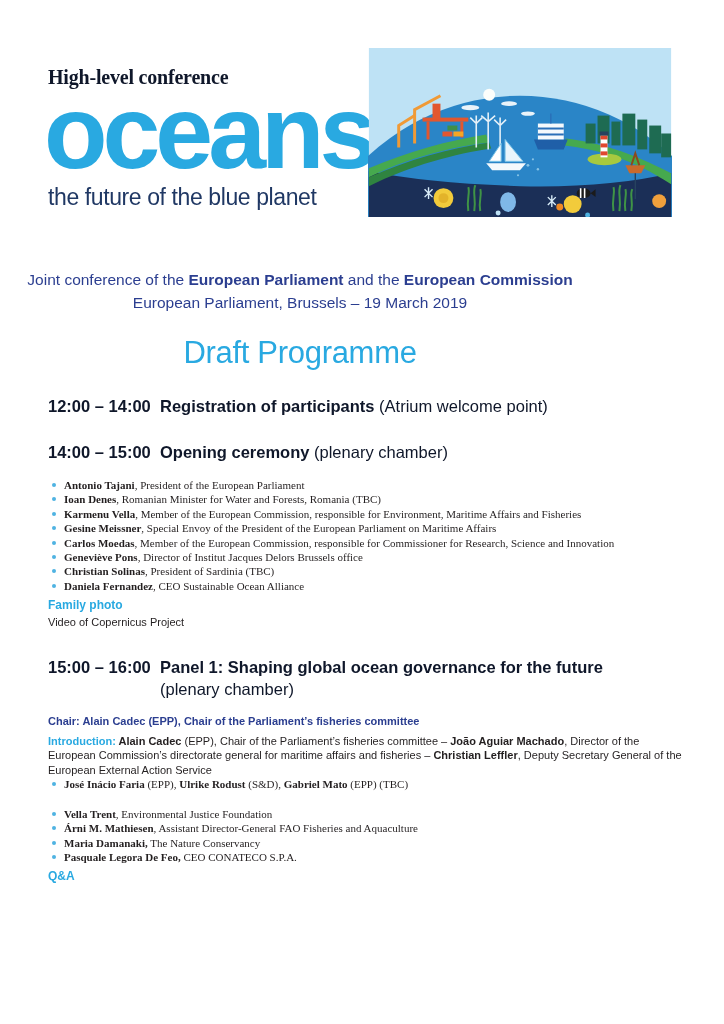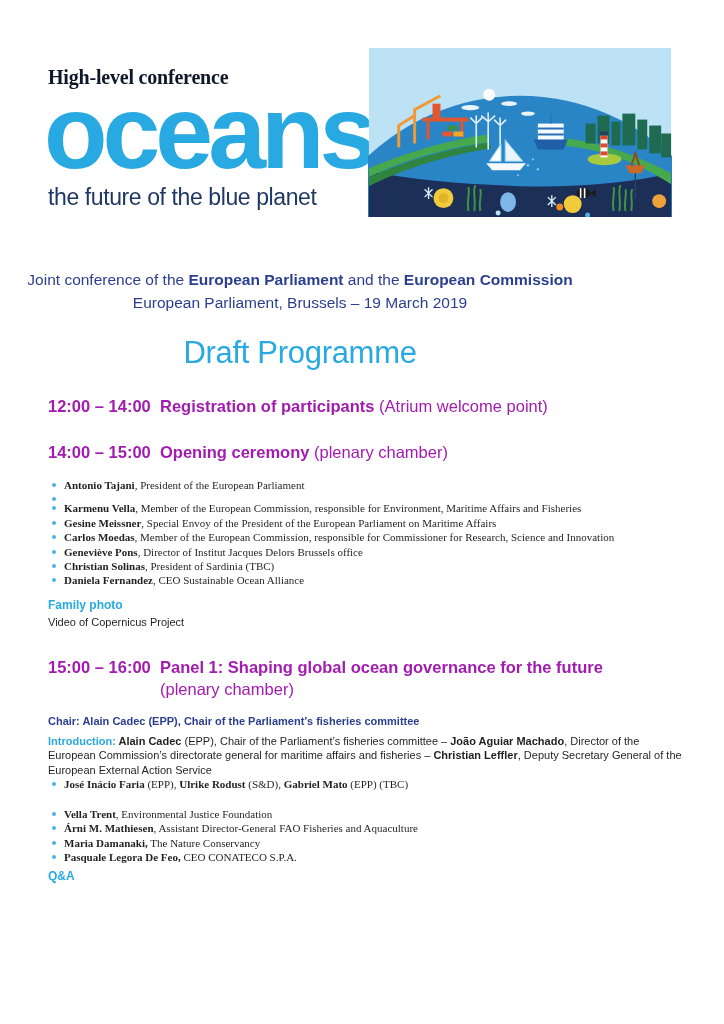--- a/index.html
+++ b/index.html
@@ -15,21 +15,21 @@
 
   .illus { position:absolute; left:368px; top:48px; width:304px; height:169px; }
 
   
   .intro-block { position:absolute; left:0; top:268px; width:600px; text-align:center; color:#2B3E90; }
   .intro-line { font-size:15.5px; line-height:23px; font-weight:400; }
   .intro-line b { font-weight:700; }
   .programme-title { font-size:31px; font-weight:400; color:#29A9E1; margin-top:21px; letter-spacing:-0.3px; }
 
   
-  .sched { position:absolute; left:48px; width:640px; display:flex; color:#a21caf; font-size:16.5px; line-height:22px; }
+  .sched { position:absolute; left:48px; width:640px; display:flex; color:#0f172a; font-size:16.5px; line-height:22px; }
   .sched .time { flex:0 0 112px; font-weight:700; }
   .sched .body { flex:1; }
   .sched .title { font-weight:700; }
   .sched .note { font-weight:400; }
   .row-registration { top:395px; }
   .row-opening { top:441px; }
   .row-panel1 { top:656px; }
 
   
   .blist { position:absolute; left:48px; width:640px; list-style:none; color:#231F20; font-size:11px;font-family:Liberation Serif, serif; }
@@ -189,20 +189,21 @@
     <div class="body"><span class="title">Opening ceremony</span><span class="note"> (plenary chamber)</span></div>
   </div>
 
   <ul class="blist list-opening">
     <li>
         <span class="dot"></span>
         <span><b>Antonio Tajani</b><span>, President of the European Parliament</span></span>
       </li>
     <li>
         <span class="dot"></span>
+        <span><b>Ioan Denes</b><span>, Romanian Minister for Water and Forests, Romania (TBC)</span></span>
       </li>
     <li>
         <span class="dot"></span>
         <span><b>Karmenu Vella</b><span>, Member of the European Commission, responsible for Environment, Maritime Affairs and Fisheries</span></span>
       </li>
     <li>
         <span class="dot"></span>
         <span><b>Gesine Meissner</b><span>, Special Envoy of the President of the European Parliament on Maritime Affairs</span></span>
       </li>
     <li>

